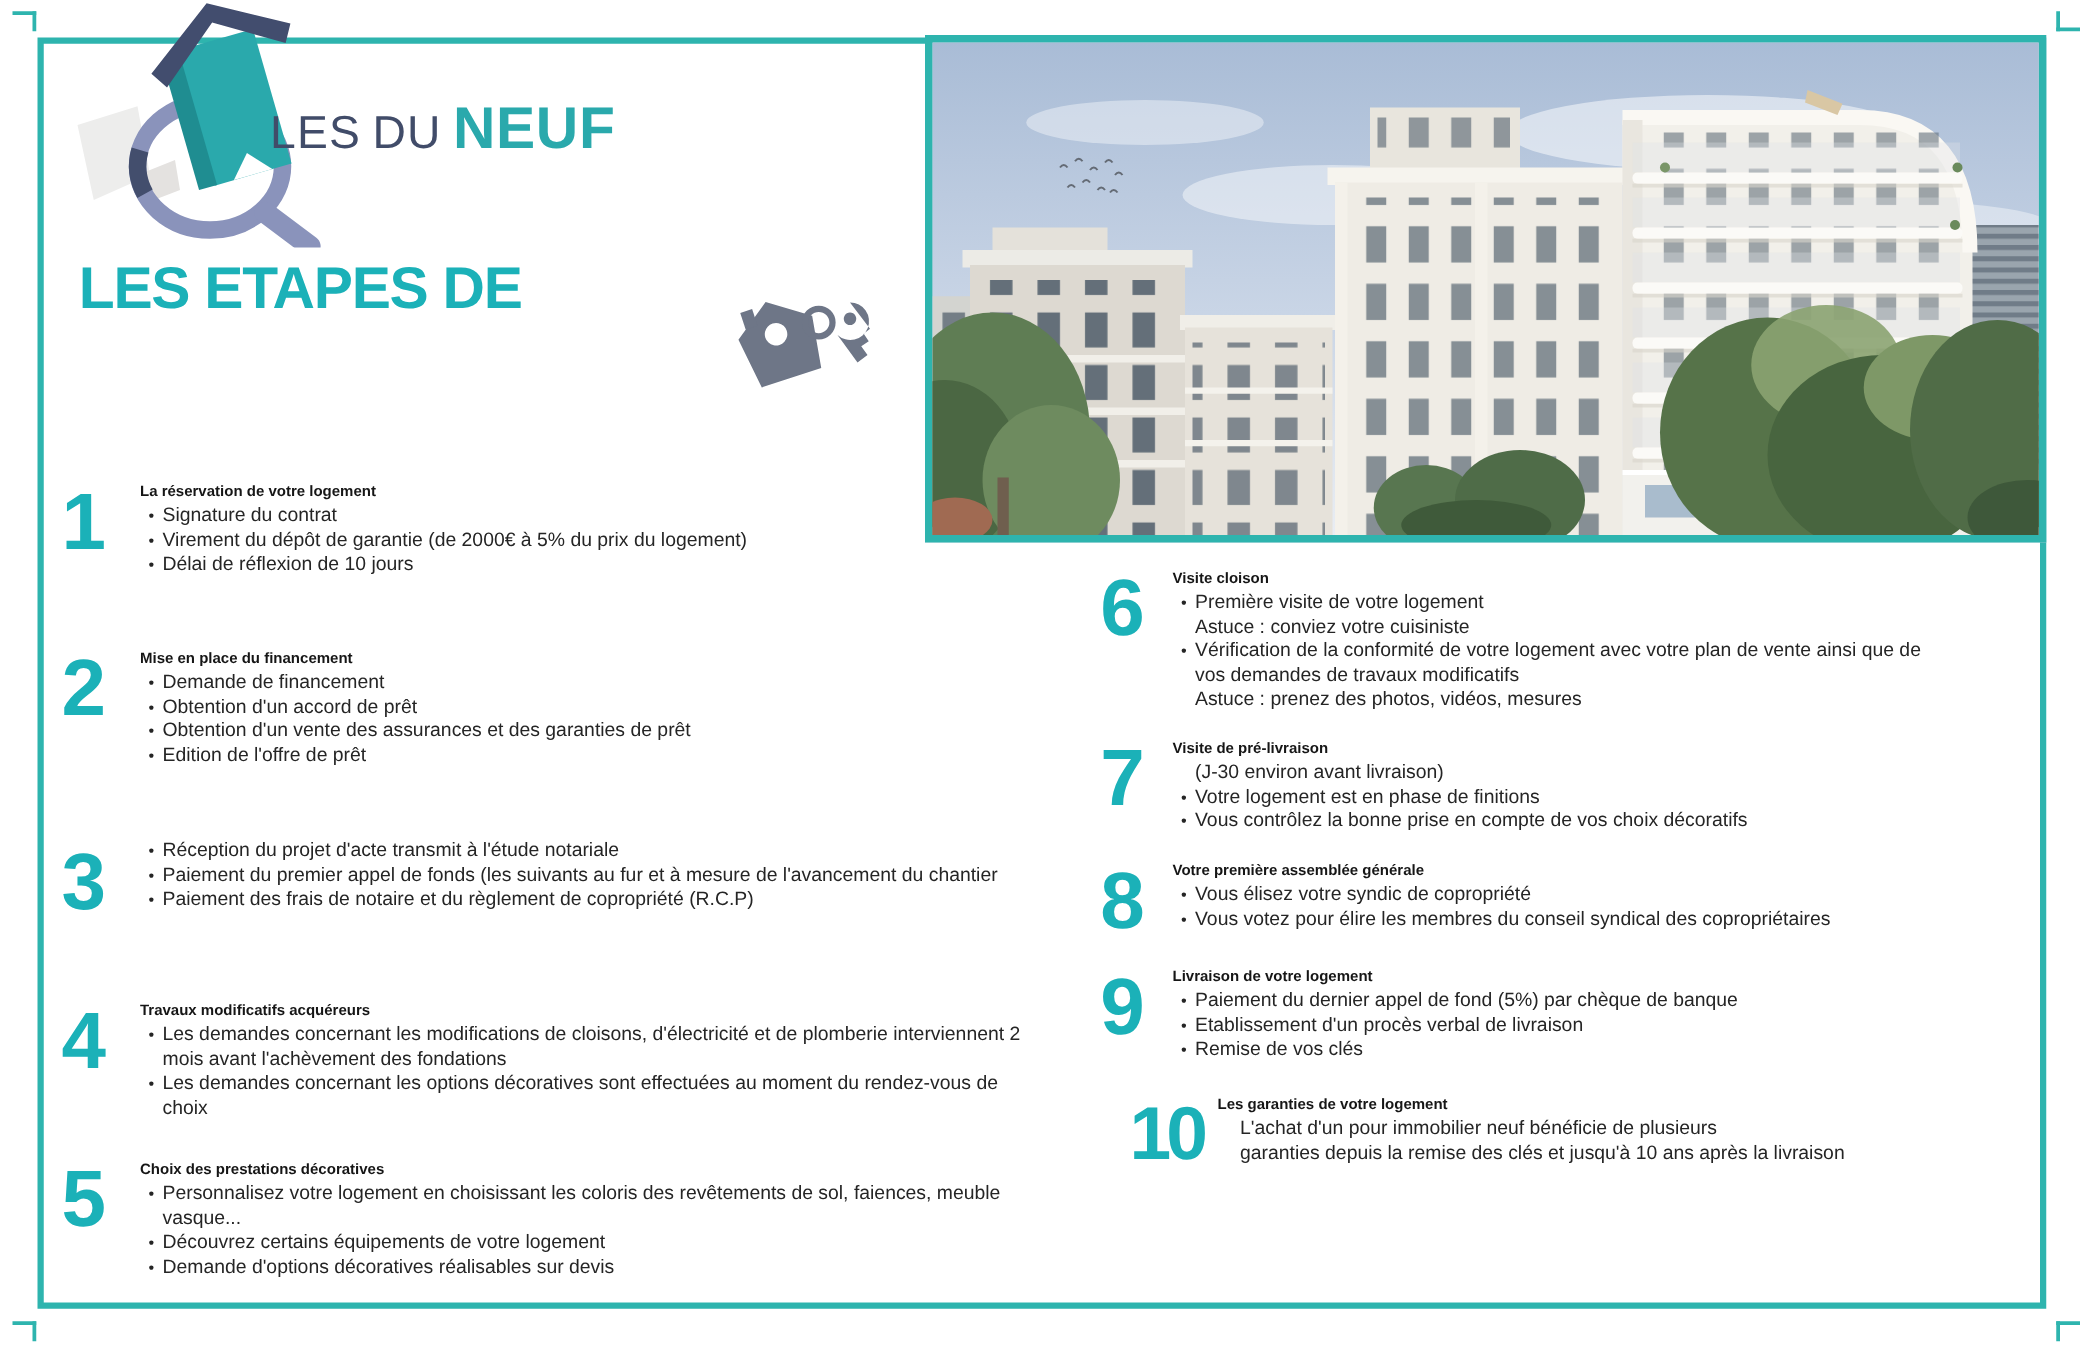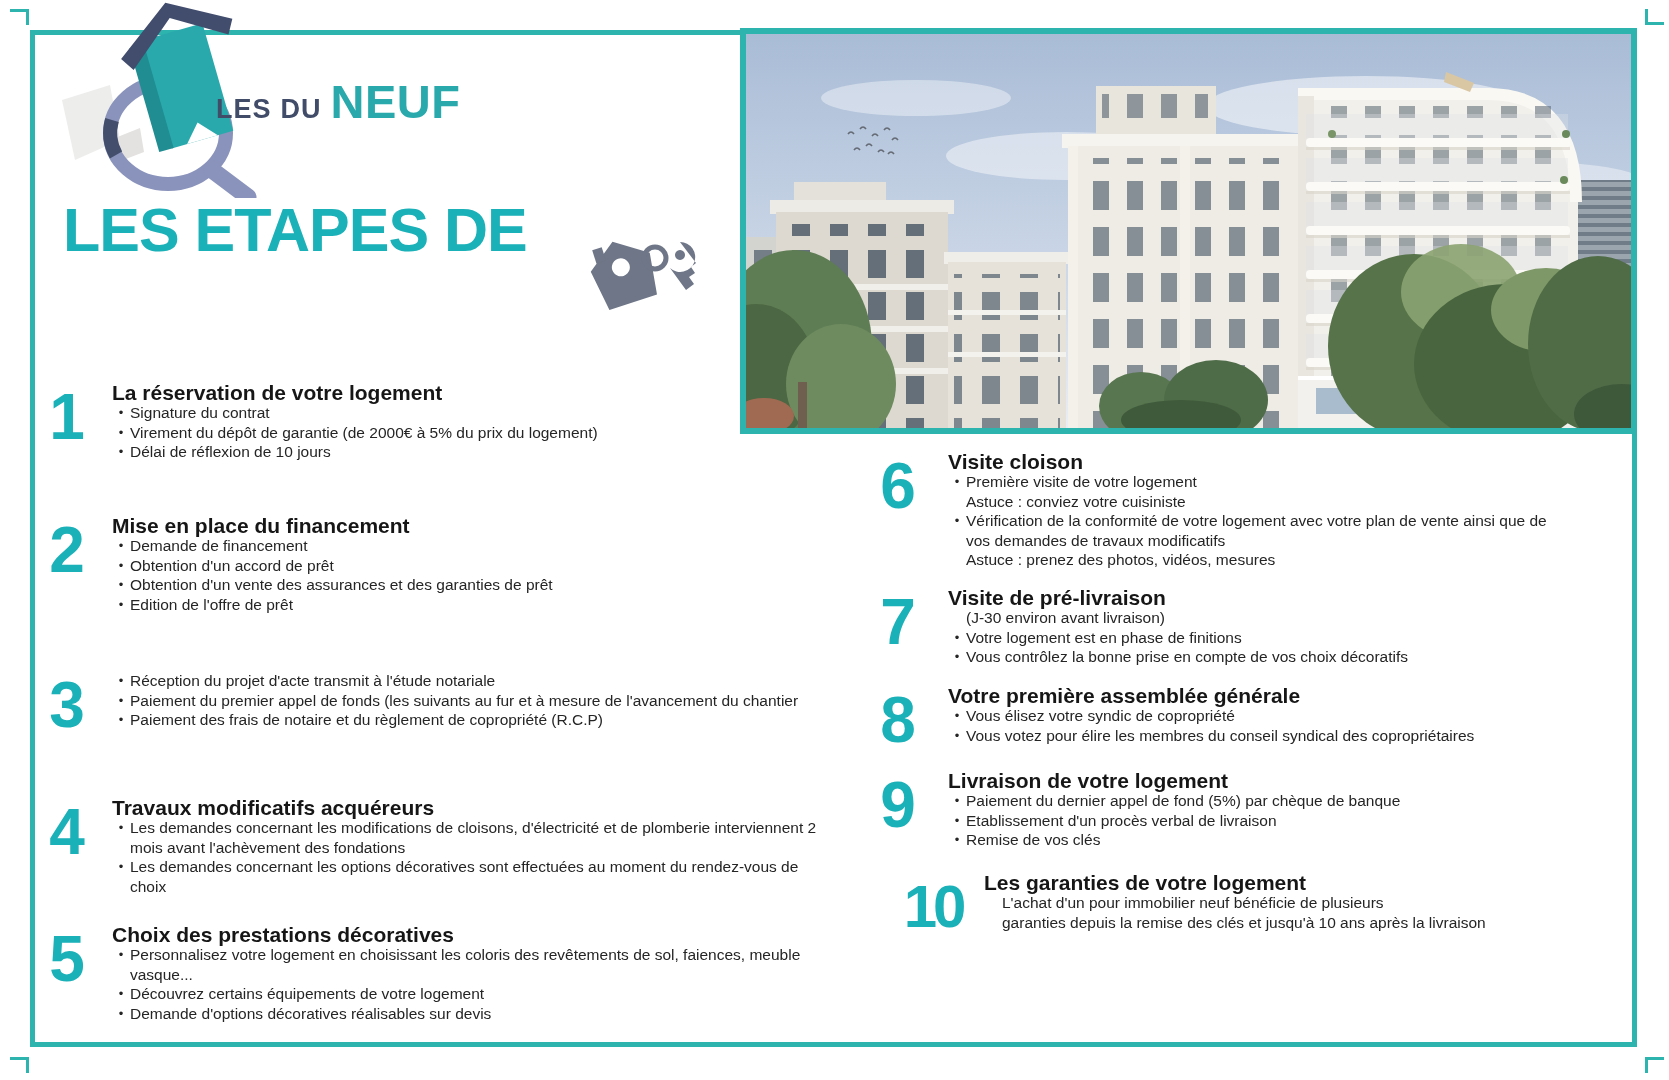--- a/index.html
+++ b/index.html
@@ -19,40 +19,40 @@
   .frame{position:absolute;left:30px;top:30px;width:1607px;height:1017px;border:5px solid var(--frame)}
   .mark{position:absolute;width:19px;height:16px;border:0 solid var(--frame)}
   .mark.tl{left:10px;top:9px;border-top-width:3px;border-right-width:3px}
   .mark.tr{left:1645px;top:9px;border-left-width:3px;border-bottom-width:3px}
   .mark.bl{left:10px;top:1057px;border-top-width:3px;border-right-width:3px}
   .mark.br{left:1645px;top:1057px;border-left-width:3px;border-top-width:3px}
 
   
   .logo-art{position:absolute;left:40px;top:0px;width:230px;height:198px}
   .brand{position:absolute;left:216px;top:74px;display:flex;align-items:baseline;gap:9px;white-space:nowrap}
-  .brand .small{font-size:27px;font-weight:700;color:var(--logo-navy);letter-spacing:1px}
+  .brand .small{font-size:37px;font-weight:400;color:var(--logo-navy);letter-spacing:1px}
   .brand .big{font-size:47px;font-weight:700;color:var(--logo-teal);letter-spacing:0.5px}
 
   
-  .title{position:absolute;left:63px;top:198px;color:var(--accent);font-weight:700;font-size:61px;letter-spacing:-1px;line-height:64px}
+  .title{position:absolute;left:63px;top:198px;color:var(--accent);font-weight:700;font-size:47px;letter-spacing:-1px;line-height:64px}
   .keys-icon{position:absolute;left:585px;top:232px;width:120px;height:82px}
 
   
   .photo{position:absolute;left:740px;top:28px;width:897px;height:406px;border:6px solid var(--frame);background:#cdd8e6}
   .photo svg{display:block;width:100%;height:100%}
 
   
   .step{position:absolute;display:flex;align-items:flex-start}
   .step .num{flex:none;text-align:center;font-weight:700;color:var(--accent);font-size:64px;line-height:56px;margin-top:6px;letter-spacing:-2px}
   .col-left .num{width:44px}
   .col-right .num{width:70px}
   .step .content{margin-left:24px}
   .col-left .content{width:714px;margin-left:24px}
-  .col-right .content{width:624px;margin-left:16px}
-  .step .heading{font-weight:700;font-size:21px;line-height:20px;color:#161616}
+  .col-right .content{width:624px;margin-left:6px}
+  .step .heading{font-weight:700;font-size:12px;line-height:20px;color:#161616}
   .step .line{display:flex;font-size:15.5px;line-height:19.5px;color:var(--text)}
   .step .bullet{flex:none;width:18px;text-align:center;font-size:13px}
   .step .txt{flex:none;max-width:100%}
   .col-left .txt{width:690px}
   .col-right .txt{width:600px}
 
   #s1{left:44px;top:383px}
   #s2{left:44px;top:516px}
   #s3{left:44px;top:671px}
   #s4{left:44px;top:798px}

